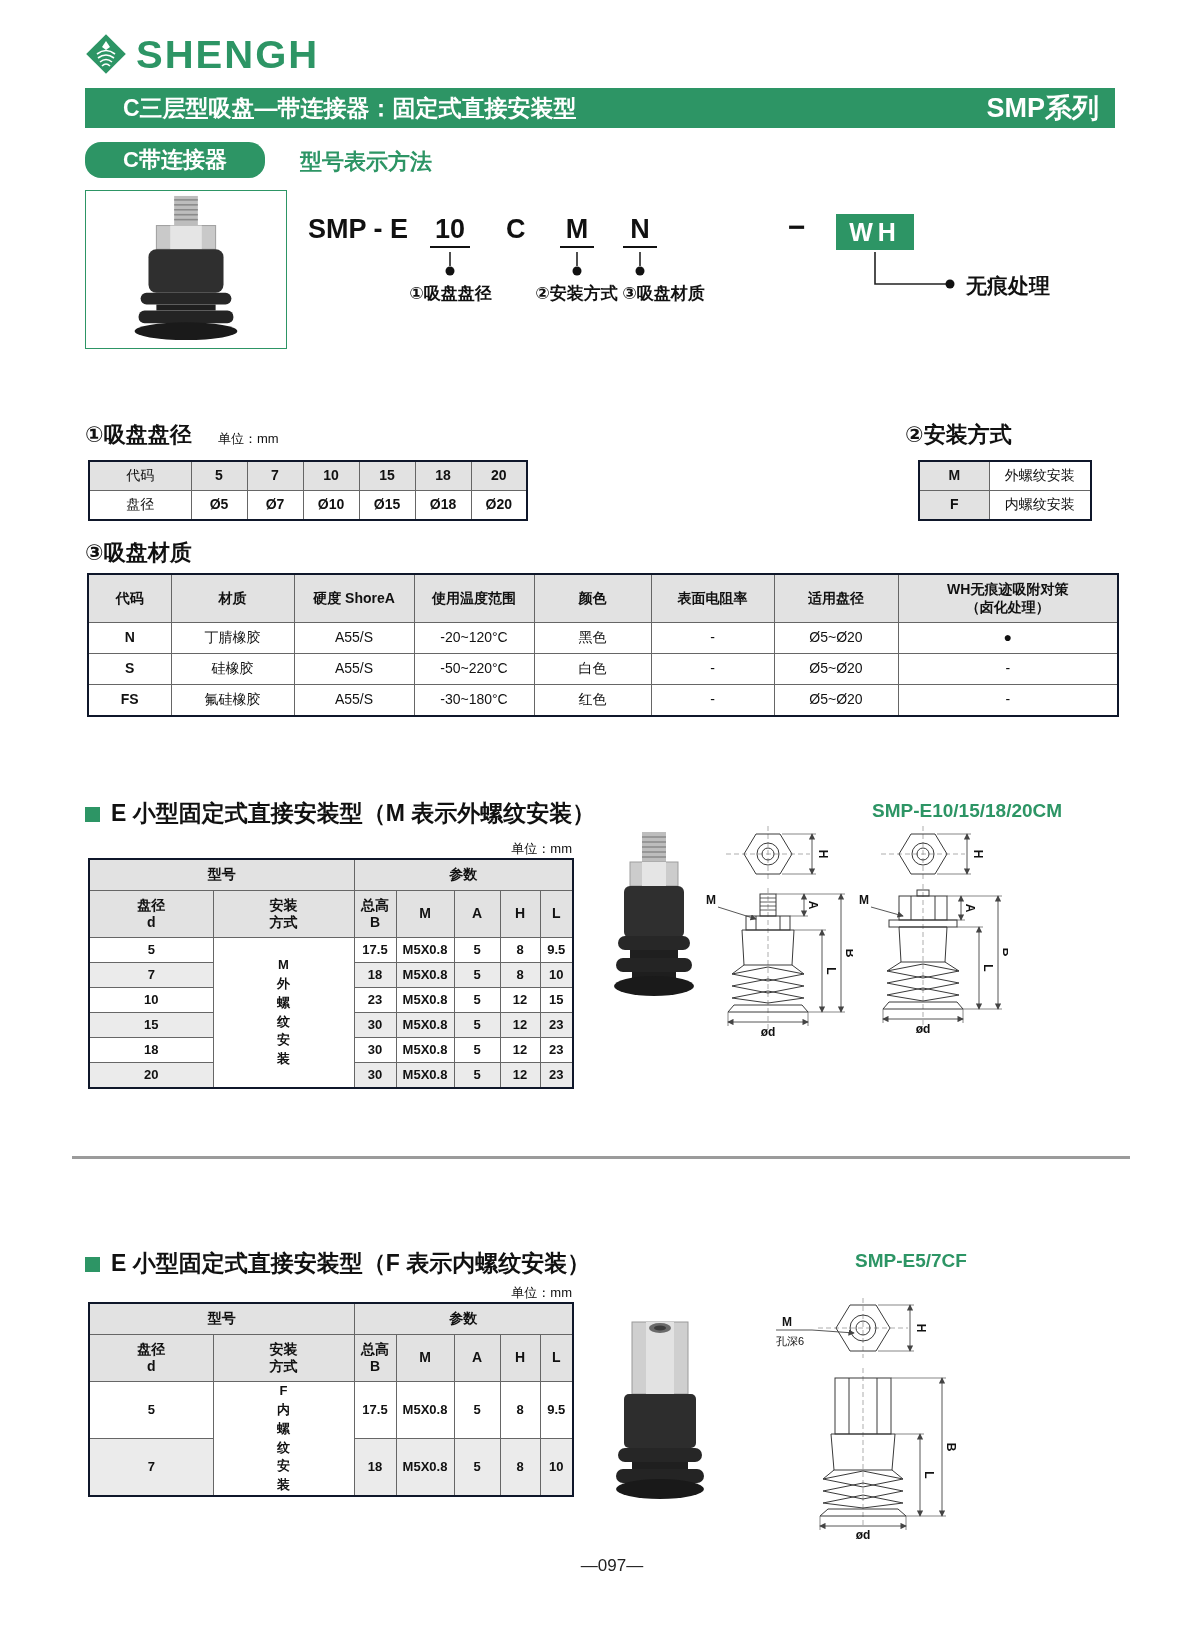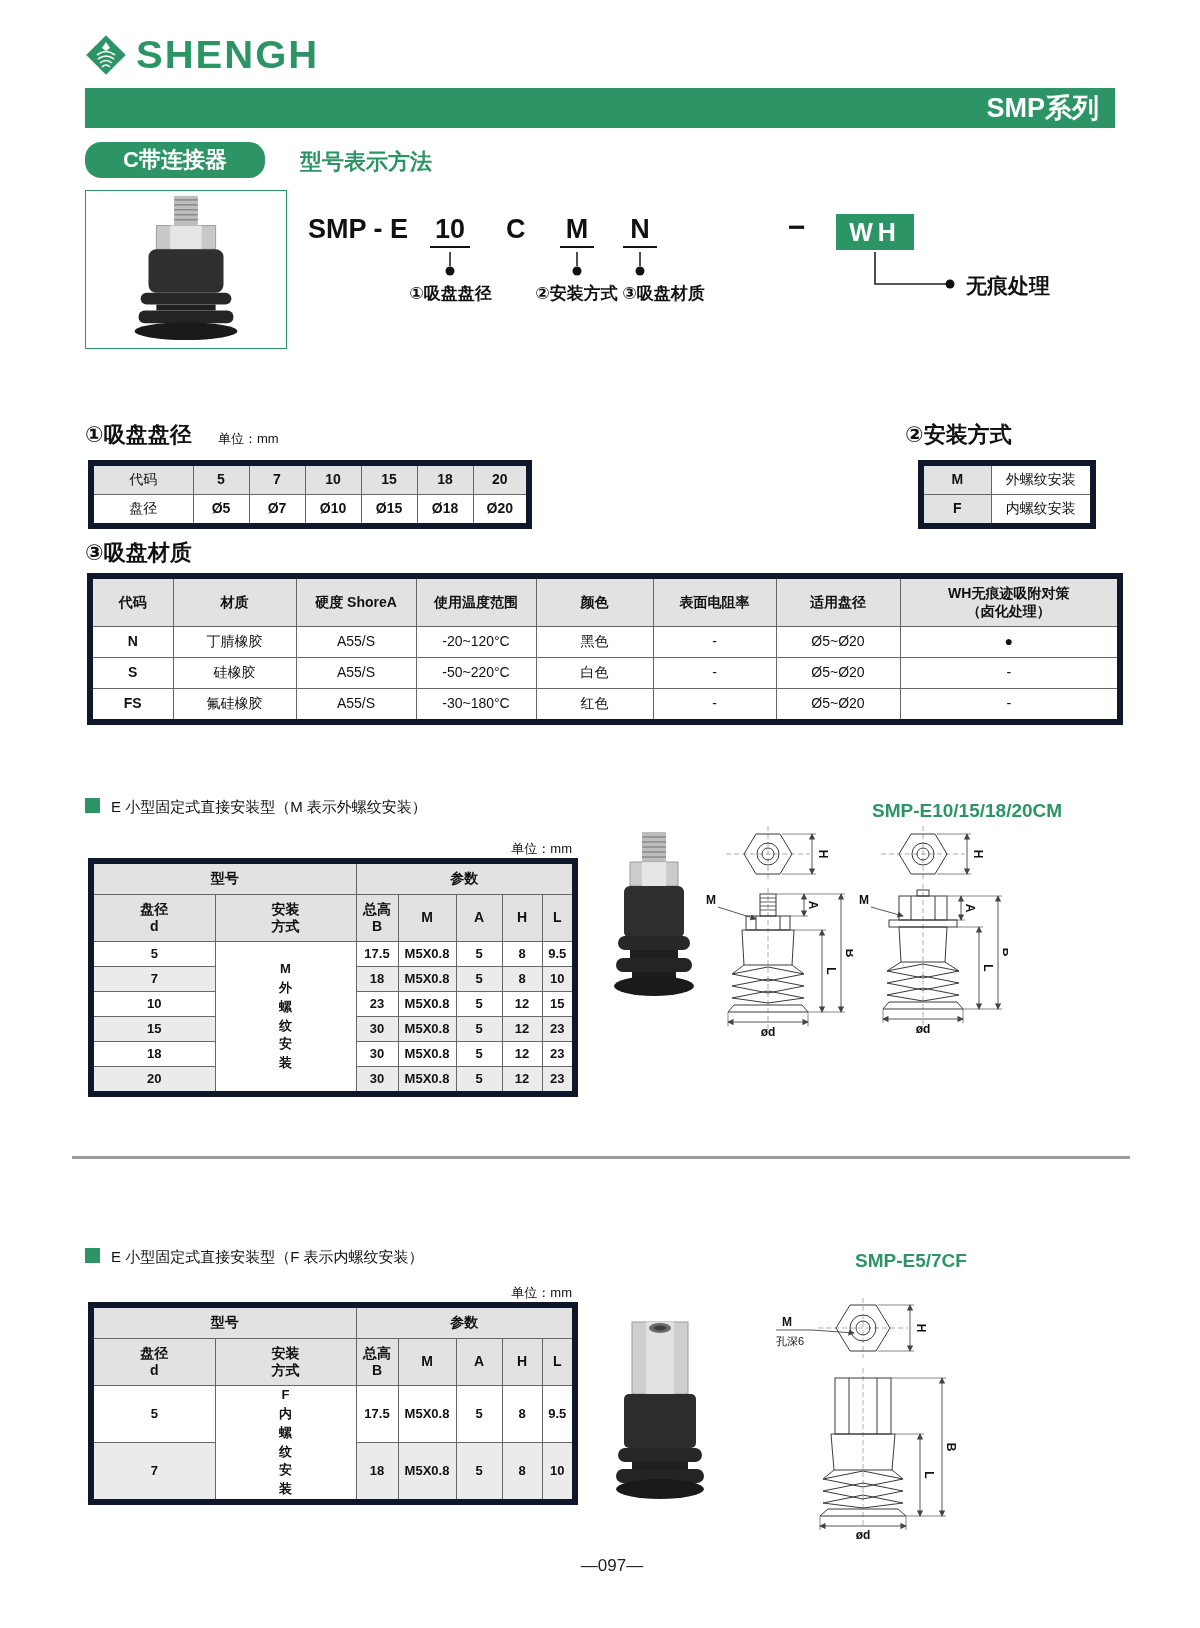--- a/index.html
+++ b/index.html
@@ -1,21 +1,21 @@
 <!DOCTYPE html>
 <html><head>
 <meta charset="utf-8">
 <style>
   html,body{margin:0;padding:0;background:#f2f2f2;}
   .page{position:relative;width:1200px;height:1628px;background:#ffffff;margin:0 auto;
         font-family:"Liberation Sans","DejaVu Sans",sans-serif;color:#111;overflow:hidden;}
   .abs{position:absolute;}
 
   
-  .logo{left:84px;top:32px;display:flex;align-items:flex-end;gap:8px;}
+  .logo{left:84px;top:32px;display:flex;align-items:flex-start;gap:8px;}
   .logo-text{font-size:40px;font-weight:900;color:#2d9565;letter-spacing:2px;transform:scaleY(.98);}
 
   
   .titlebar{left:85px;top:88px;width:1030px;height:40px;background:#2d9565;display:flex;align-items:center;}
   .titlebar .t{color:#fff;font-weight:bold;font-size:23px;margin-left:38px;}
   .titlebar .s{color:#fff;font-weight:bold;font-size:27px;margin-left:auto;margin-right:16px;}
 
   .badge{left:85px;top:142px;width:180px;height:36px;background:#2d9565;color:#fff;
          font-size:22px;font-weight:bold;display:flex;align-items:center;justify-content:center;border-radius:16px;}
   .model-title{left:300px;top:147px;color:#2d9565;font-size:22px;font-weight:bold;}
@@ -28,26 +28,26 @@
   .und{display:inline-block;text-align:center;border-bottom:2px solid #111;padding-bottom:1px;}
   .wh-box{left:836px;top:214px;width:78px;height:36px;background:#2d9565;color:#fff;font-size:25px;
           font-weight:bold;letter-spacing:5px;display:flex;align-items:center;justify-content:center;}
   .callout-label{font-size:17px;font-weight:bold;text-align:center;}
   .wh-note{left:966px;top:272px;font-size:21px;font-weight:bold;}
 
   
   .sec-h{font-size:22px;font-weight:bold;}
   .unit{font-size:13px;color:#111;}
   .sq{display:inline-block;width:15px;height:15px;background:#2d9565;margin-right:11px;vertical-align:-1px;}
-  .msec-title{font-size:15px;font-weight:normal;}
+  .msec-title{font-size:23px;font-weight:bold;}
   .diag-label{color:#2d9565;font-size:19px;font-weight:bold;}
 
   
   table{border-collapse:collapse;table-layout:fixed;background:#fff;}
-  .dtable{border:6px solid #0f172a;}
+  .dtable{border:2px solid #0f172a;}
   .dtable th,.dtable td{border:1px solid #666;text-align:center;vertical-align:middle;
       font-size:14px;line-height:1.25;padding:0 2px;overflow:hidden;}
   .dtable th{background:#e2e2e2;font-weight:bold;white-space:pre-line;}
   tr.hrow td{background:#e2e2e2;font-weight:bold;}
   tr.alt td{background:#ebebeb;}
   td.hcell{background:#e2e2e2;font-weight:bold;}
   td.vcell{background:#fff !important;font-weight:bold;white-space:pre-line;line-height:1.45;font-size:14px;}
 
   #diam-table td{height:28px;font-weight:bold;}
   #diam-table td:first-child{font-weight:normal;}
@@ -80,20 +80,21 @@
   <div class="abs logo">
     <svg width="44" height="44" viewBox="0 0 44 44">
       <rect x="8" y="8" width="28" height="28" transform="rotate(45 22 22)" fill="#2d9565"></rect>
       <path d="M22,9 l4,6 -4,3 -4,-3 z" fill="#fff"></path>
       <path d="M13,22 q9,-7 18,0 M14,26 q8,-6 16,0 M16,30 q6,-5 12,0 M18,34 q4,-4 8,0" stroke="#fff" stroke-width="1.6" fill="none"></path>
     </svg>
     <span class="logo-text">SHENGH</span>
   </div>
 
   <div class="abs titlebar">
+    <span class="t">C三层型吸盘—带连接器：固定式直接安装型</span>
     <span class="s">SMP系列</span>
   </div>
 
   <div class="abs badge">C带连接器</div>
   <div class="abs model-title">型号表示方法</div>
 
   <div class="abs photo-box">
     <svg width="200" height="155" viewBox="0 0 200 157">
       <rect x="88" y="4" width="24" height="30" fill="#bdbdbd"></rect>
       <g stroke="#8b8b8b" stroke-width="1.6">

